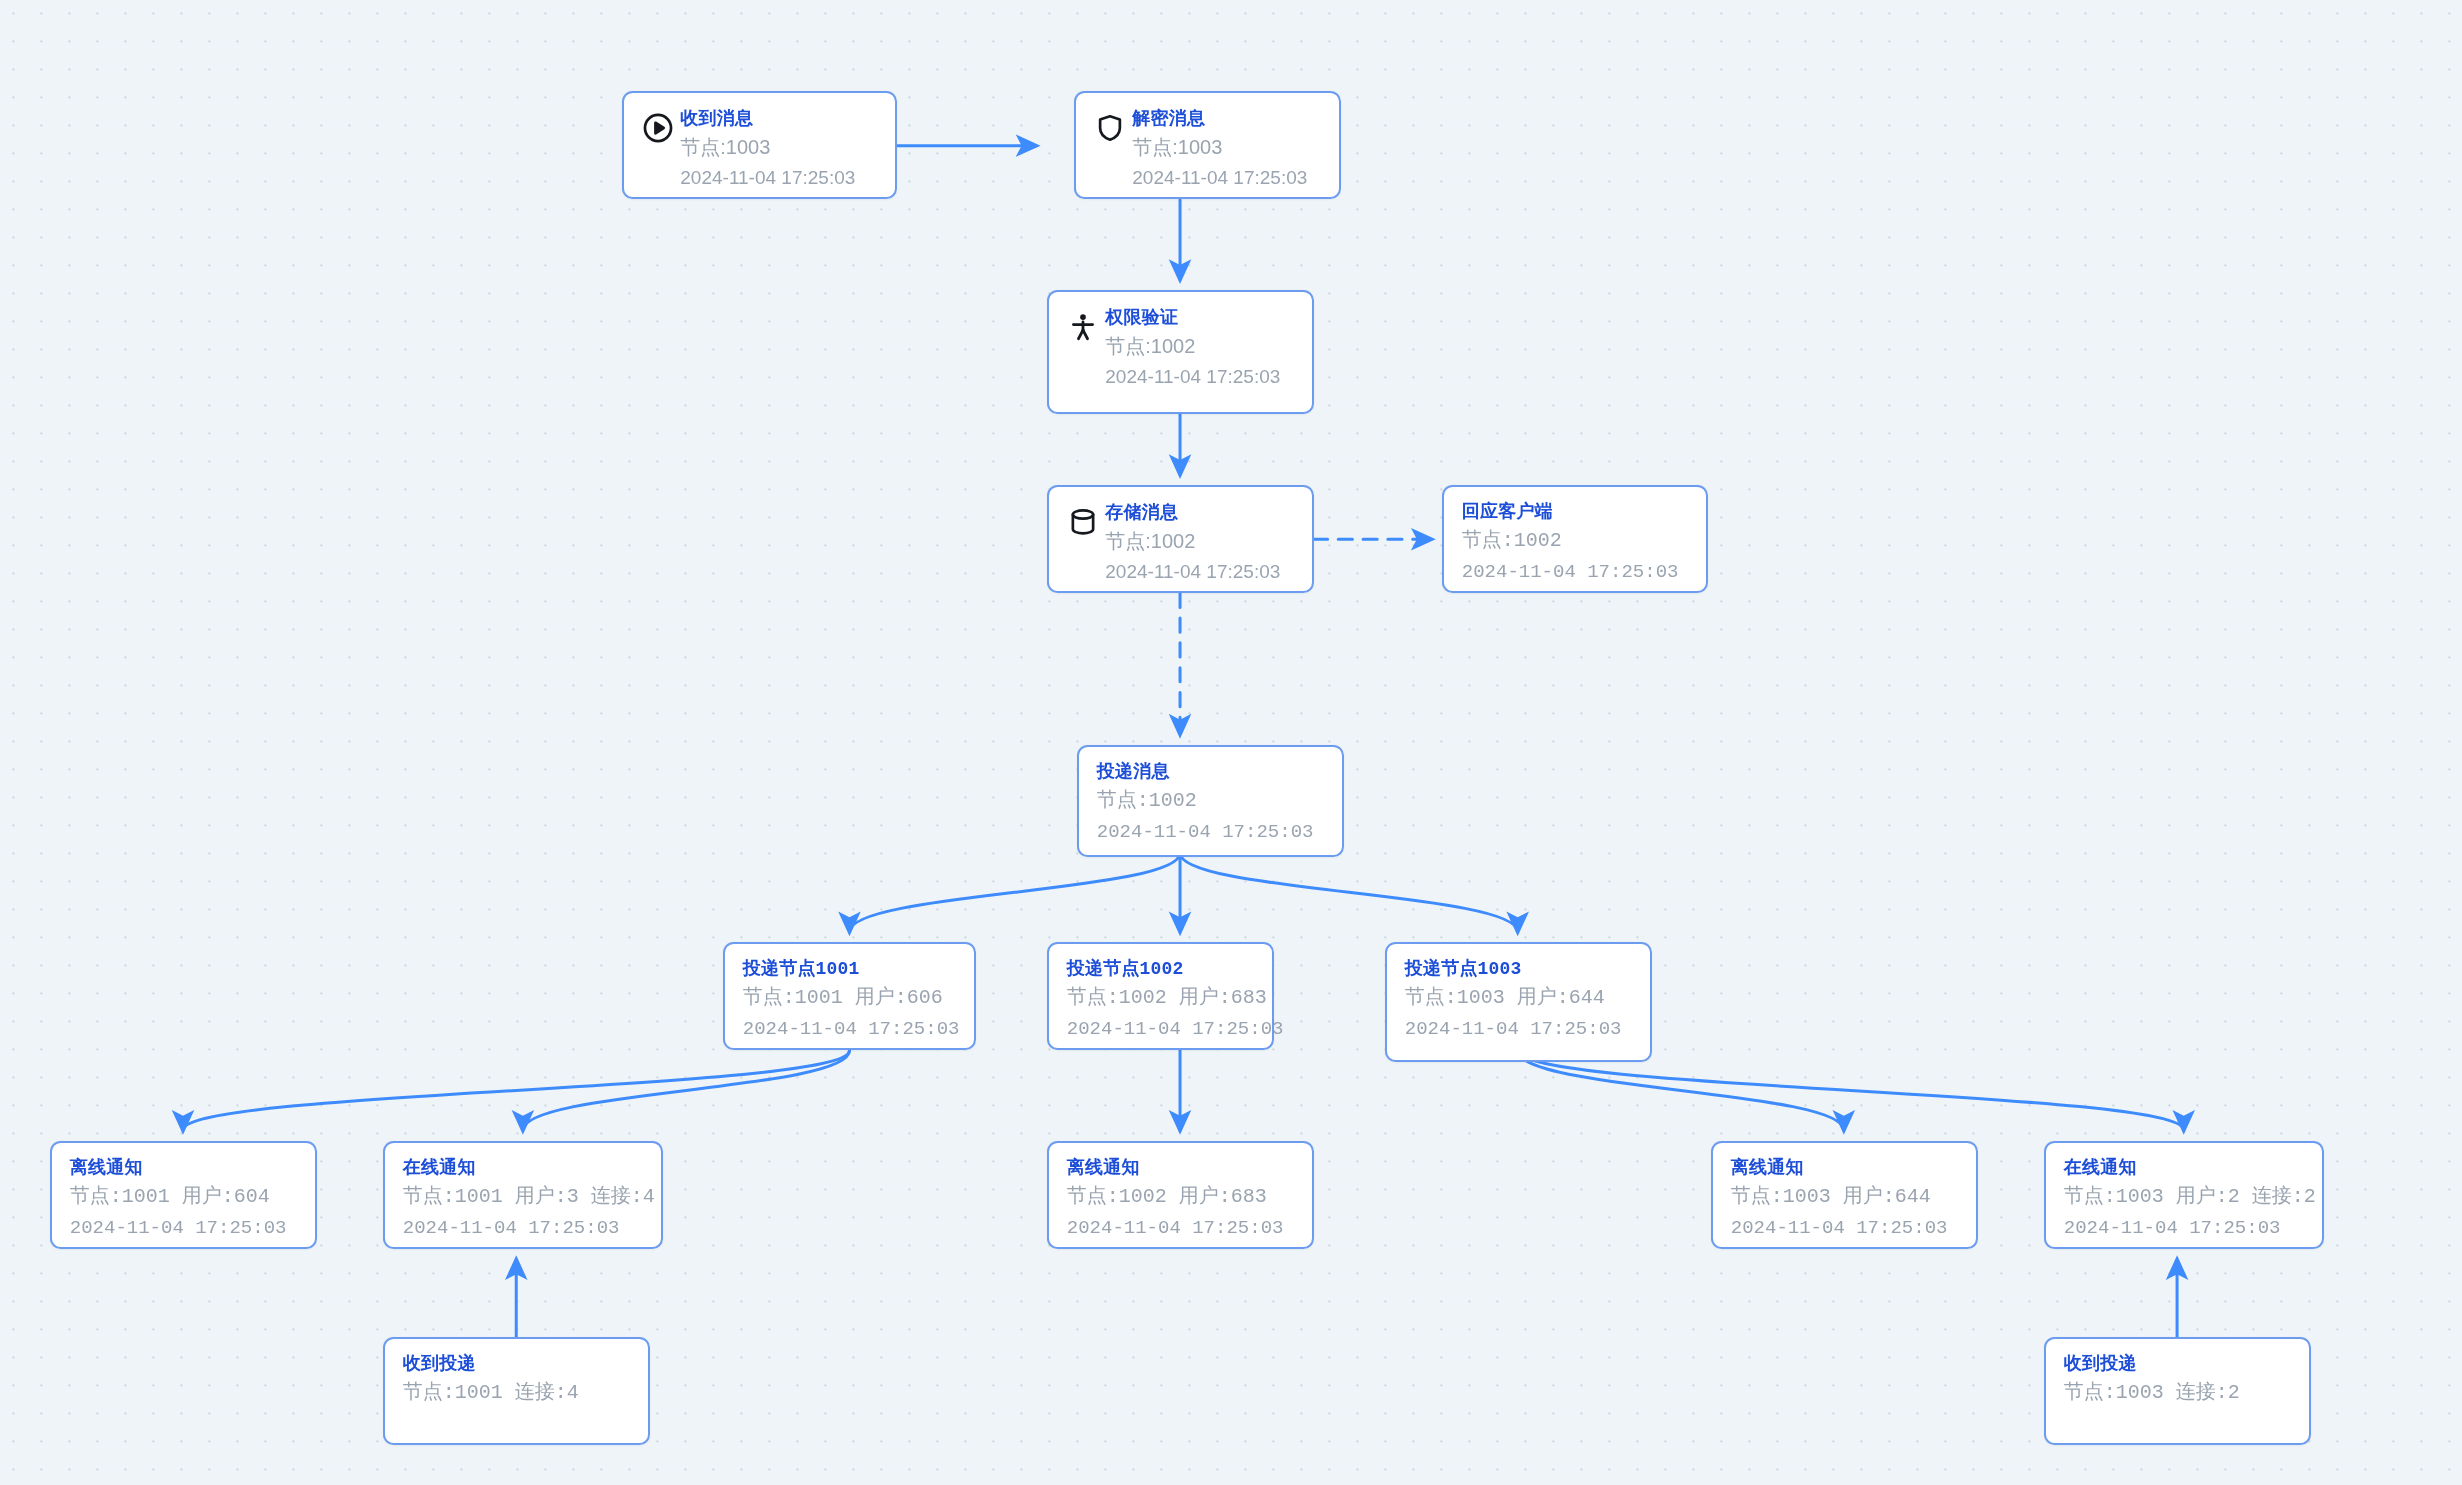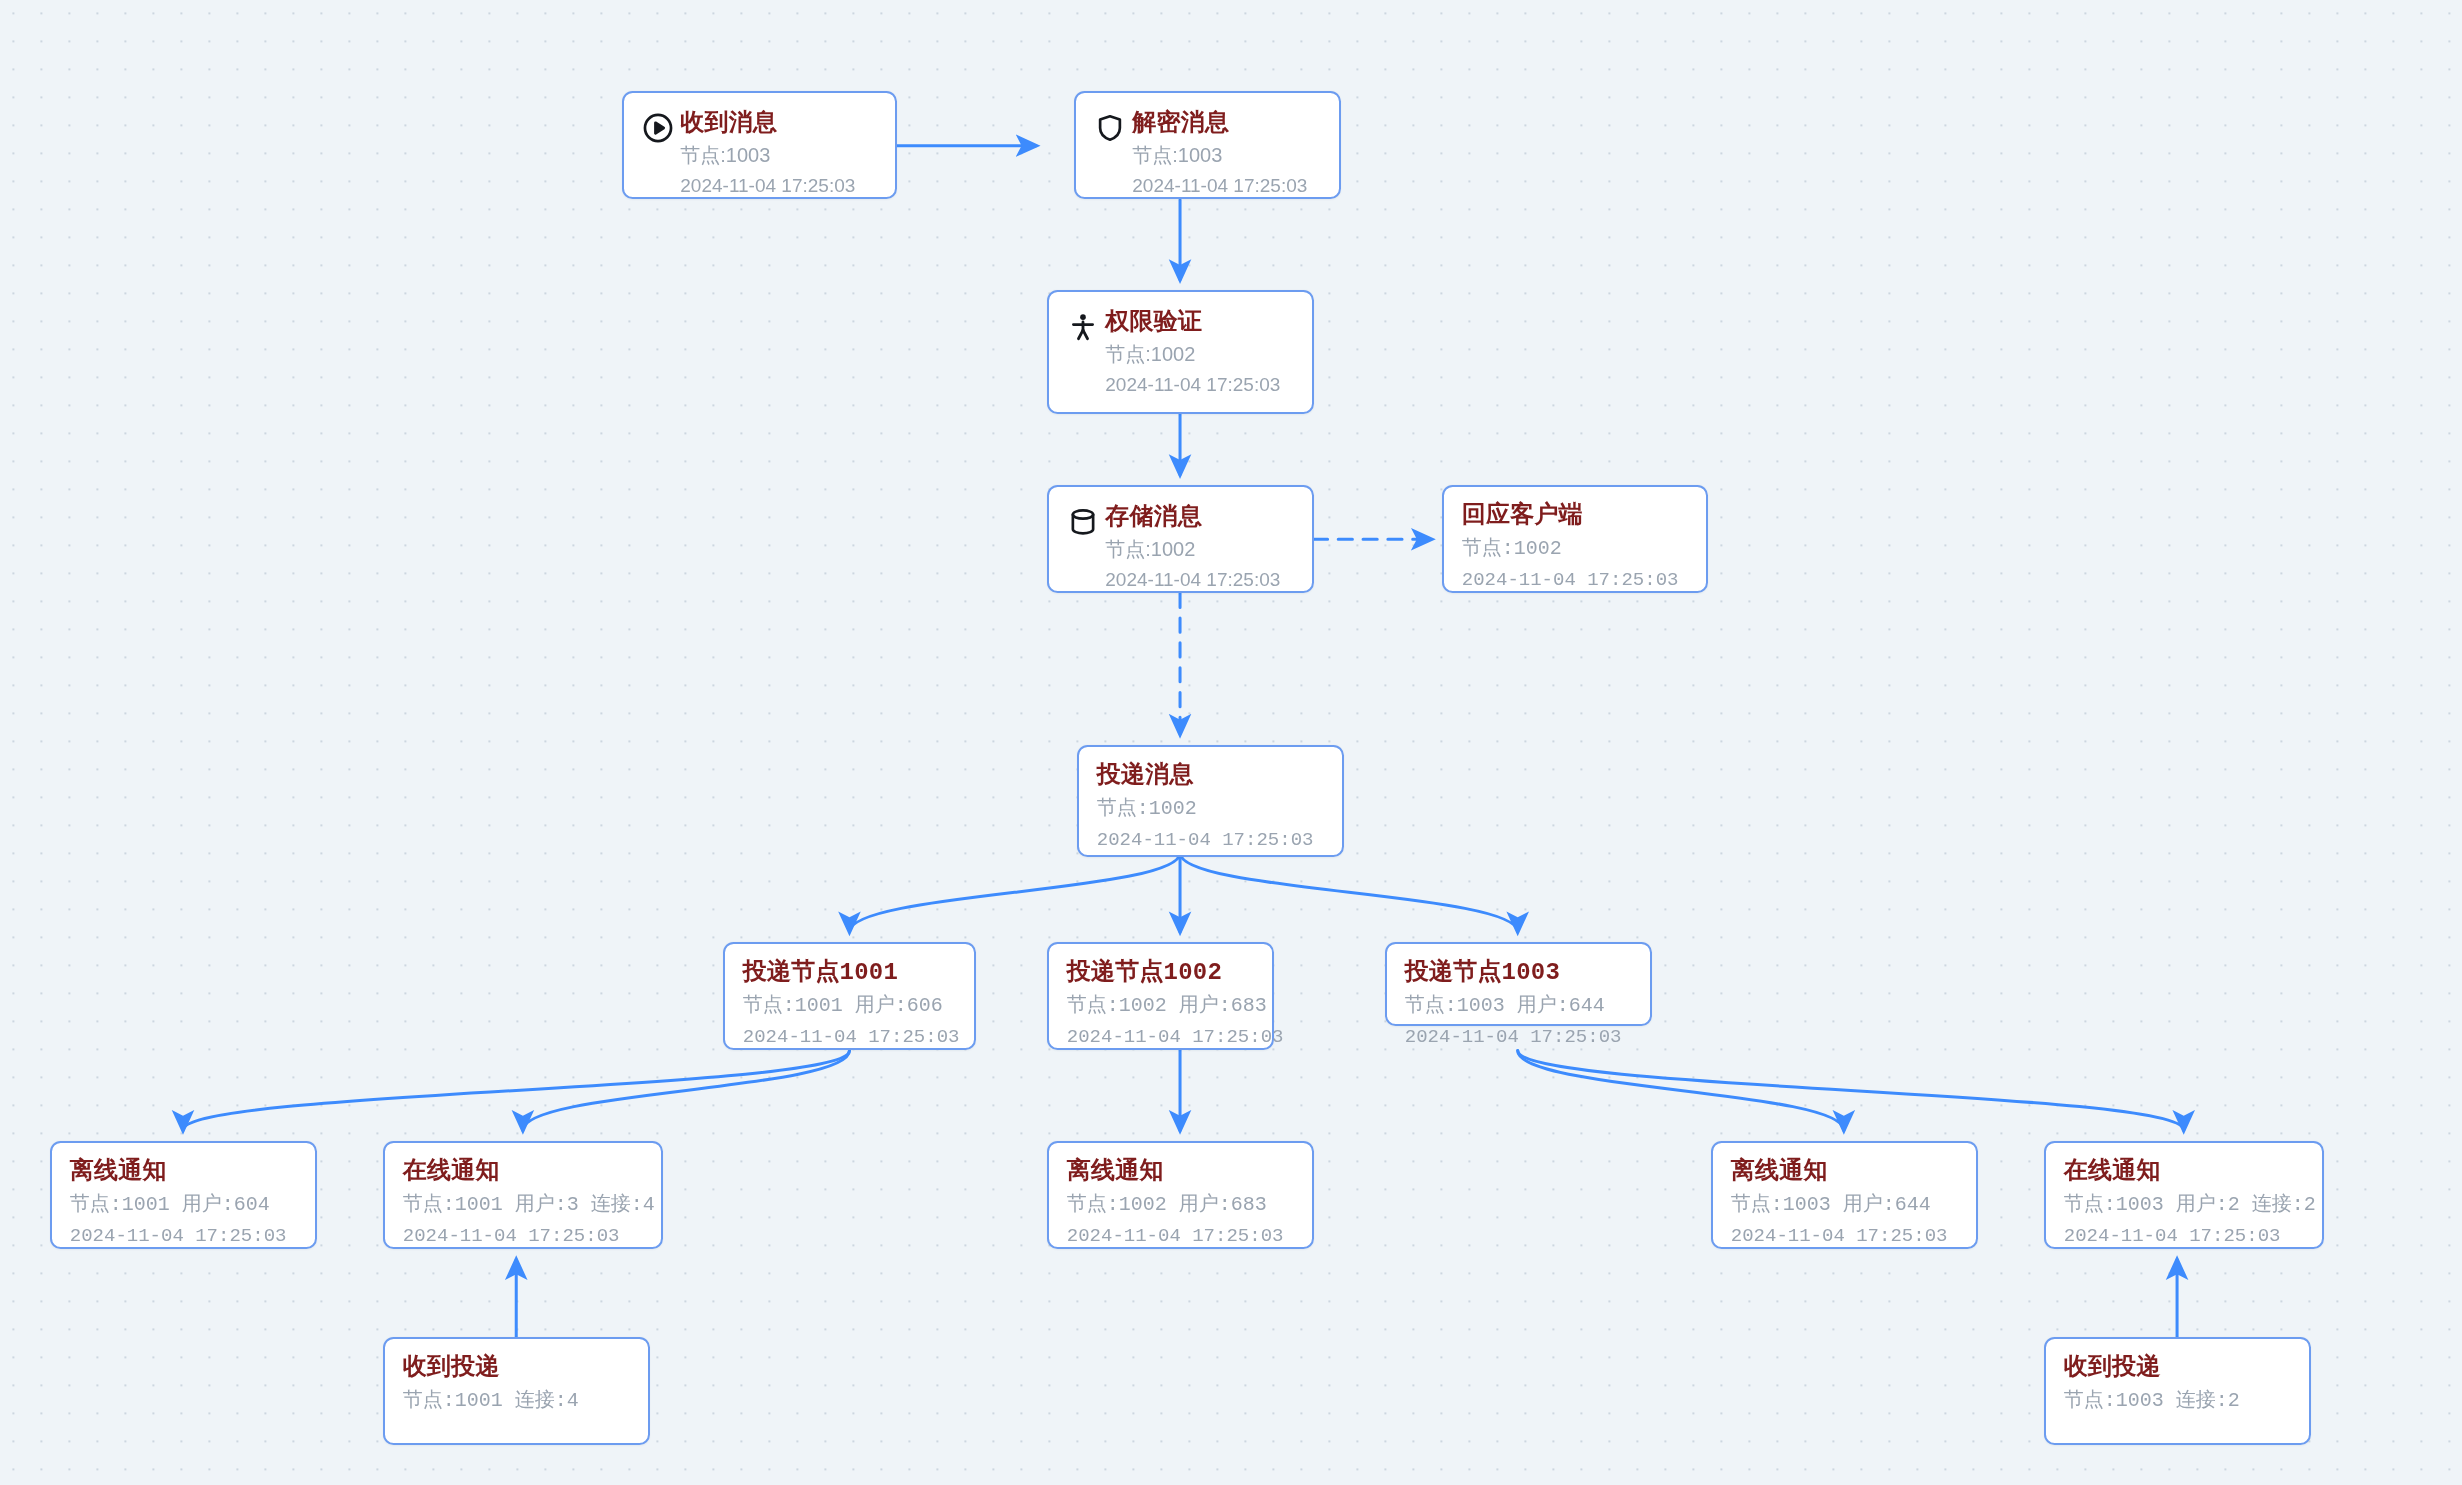--- a/index.html
+++ b/index.html
@@ -52,23 +52,23 @@
     justify-content: center;
     color: #15181d;
   }
   .node .body {
     flex: 1 1 auto;
     min-width: 0;
     display: flex;
     flex-direction: column;
   }
   .node .title {
-    font-size: 24px;
+    font-size: 18px;
     font-weight: bold;
-    color: #7f1d1d;
+    color: #1d4ed8;
     line-height: 1.26;
     white-space: nowrap;
     letter-spacing: 0.2px;
   }
   .node .meta {
     font-size: 20px;
     color: #9aa4b0;
     line-height: 1.42;
     margin-top: 3.5px;
     white-space: nowrap;
@@ -186,21 +186,21 @@
           <span class="time">2024-11-04 17:25:03</span>
         </span>
       </div>
       <div class="node no-icon" style="left: 1047px; top: 942px; width: 227px; height: 108px;">
         <span class="body">
           <span class="title">投递节点1002</span>
           <span class="meta">节点:1002 用户:683</span>
           <span class="time">2024-11-04 17:25:03</span>
         </span>
       </div>
-      <div class="node no-icon" style="left: 1385px; top: 942px; width: 267px; height: 84px;">
+      <div class="node no-icon" style="left: 1385px; top: 942px; width: 267px; height: 120px;">
         <span class="body">
           <span class="title">投递节点1003</span>
           <span class="meta">节点:1003 用户:644</span>
           <span class="time">2024-11-04 17:25:03</span>
         </span>
       </div>
       <div class="node no-icon" style="left: 50px; top: 1141px; width: 267px; height: 108px;">
         <span class="body">
           <span class="title">离线通知</span>
           <span class="meta">节点:1001 用户:604</span>

